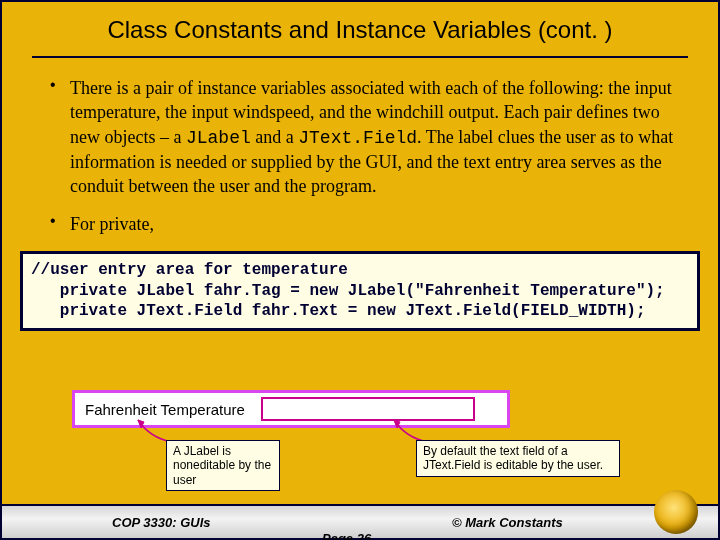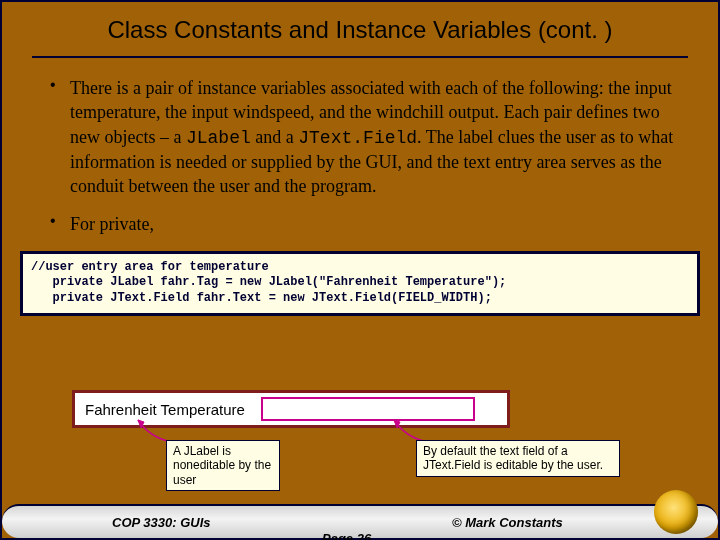--- a/index.html
+++ b/index.html
@@ -8,21 +8,21 @@
     background: #fff;
     font-family: Arial, Helvetica, sans-serif;
     width: 720px;
     height: 540px;
     overflow: hidden;
     position: relative;
   }
   .slide {
     width: 720px;
     height: 540px;
-    background: #a16207;
+    background: #eab308;
     border: 2px solid #000033;
     box-sizing: border-box;
     position: relative;
   }
   .title-area {
     padding: 14px 30px 10px 30px;
   }
   .title {
     font-size: 24px;
     color: #000;
@@ -63,32 +63,32 @@
   }
   .mono {
     font-family: "Courier New", Courier, monospace;
   }
   .codebox {
     margin: 6px 18px 0 18px;
     border: 3px solid #000033;
     background: #fffee5;
     padding: 6px 8px;
     font-family: "Courier New", Courier, monospace;
-    font-size: 12px;
+    font-size: 16px;
     font-weight: bold;
     color: #000033;
     white-space: pre;
     line-height: 1.3;
   }
   .example-row {
     position: absolute;
     left: 70px;
     top: 388px;
     width: 420px;
-    border: 3px solid #7f1d1d;
+    border: 3px solid #d946ef;
     background: #fff;
     padding: 4px 6px;
     display: flex;
     align-items: center;
     gap: 12px;
   }
   .example-label {
     font-family: "Trebuchet MS", Arial, sans-serif;
     font-size: 15px;
     color: #000;
@@ -127,21 +127,20 @@
     box-sizing: border-box;
     background: linear-gradient(to bottom, #d6d6d6 0%, #f3f3f3 40%, #cfcfcf 100%);
     border-top: 2px solid #000033;
     display: flex;
     align-items: center;
     font-family: Arial, sans-serif;
     font-size: 13px;
     font-weight: bold;
     font-style: italic;
     color: #000;
-    border-radius: 17px;
   }
   .footer .fleft  { position:absolute; left: 110px; }
   .footer .fmid   { position:absolute; left: 320px; margin-top: 32px; }
   .footer .fright { position:absolute; left: 450px; }
   .logo {
     position: absolute;
     right: 20px;
     bottom: 4px;
     width: 44px;
     height: 44px;

